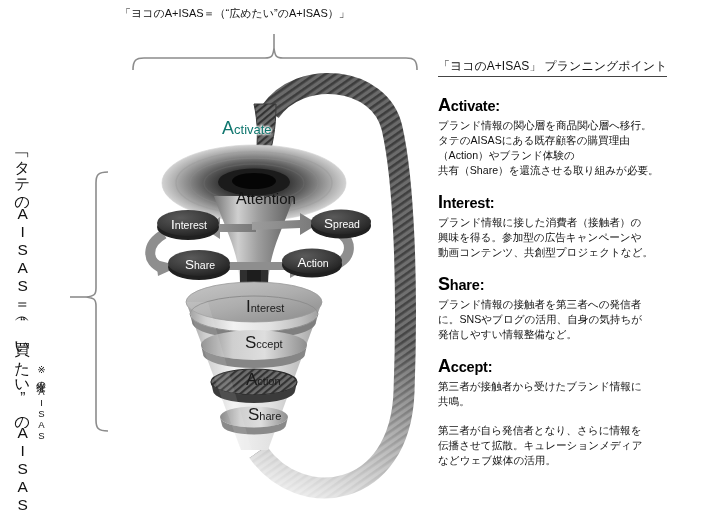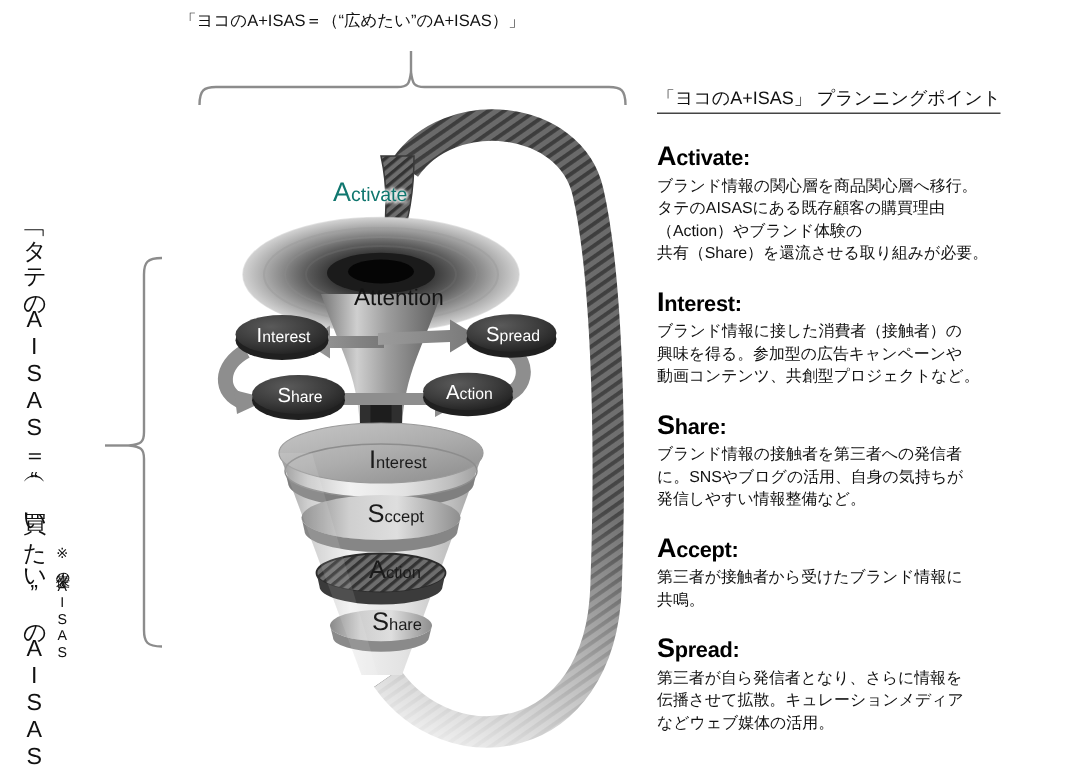--- a/index.html
+++ b/index.html
@@ -346,22 +346,19 @@
 
     <div class="blk">
       <div class="blk-title">
         <span class="cap">A</span><span>ccept:</span>
       </div>
       <div class="blk-body">第三者が接触者から受けたブランド情報に
 共鳴。</div>
     </div>
 
     <div class="blk">
-      <div class="blk-title">
-        <span class="cap">S</span><span>pread:</span>
-      </div>
       <div class="blk-body">第三者が自ら発信者となり、さらに情報を
 伝播させて拡散。キュレーションメディア
 などウェブ媒体の活用。</div>
     </div>
   </div>
 
 </div>
 
 </body></html>

